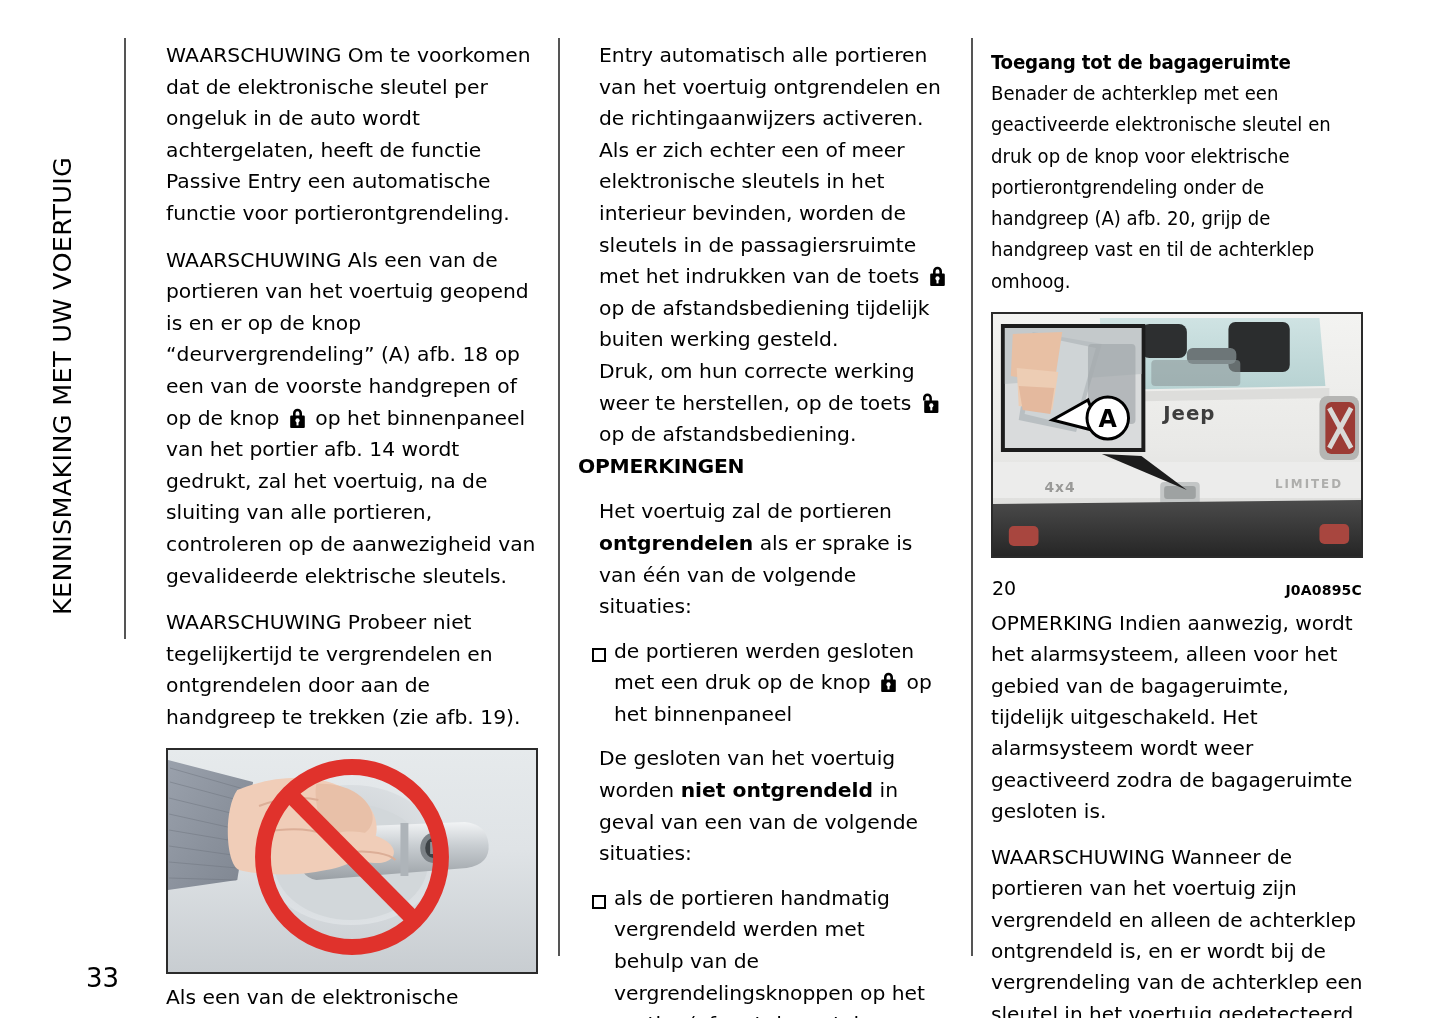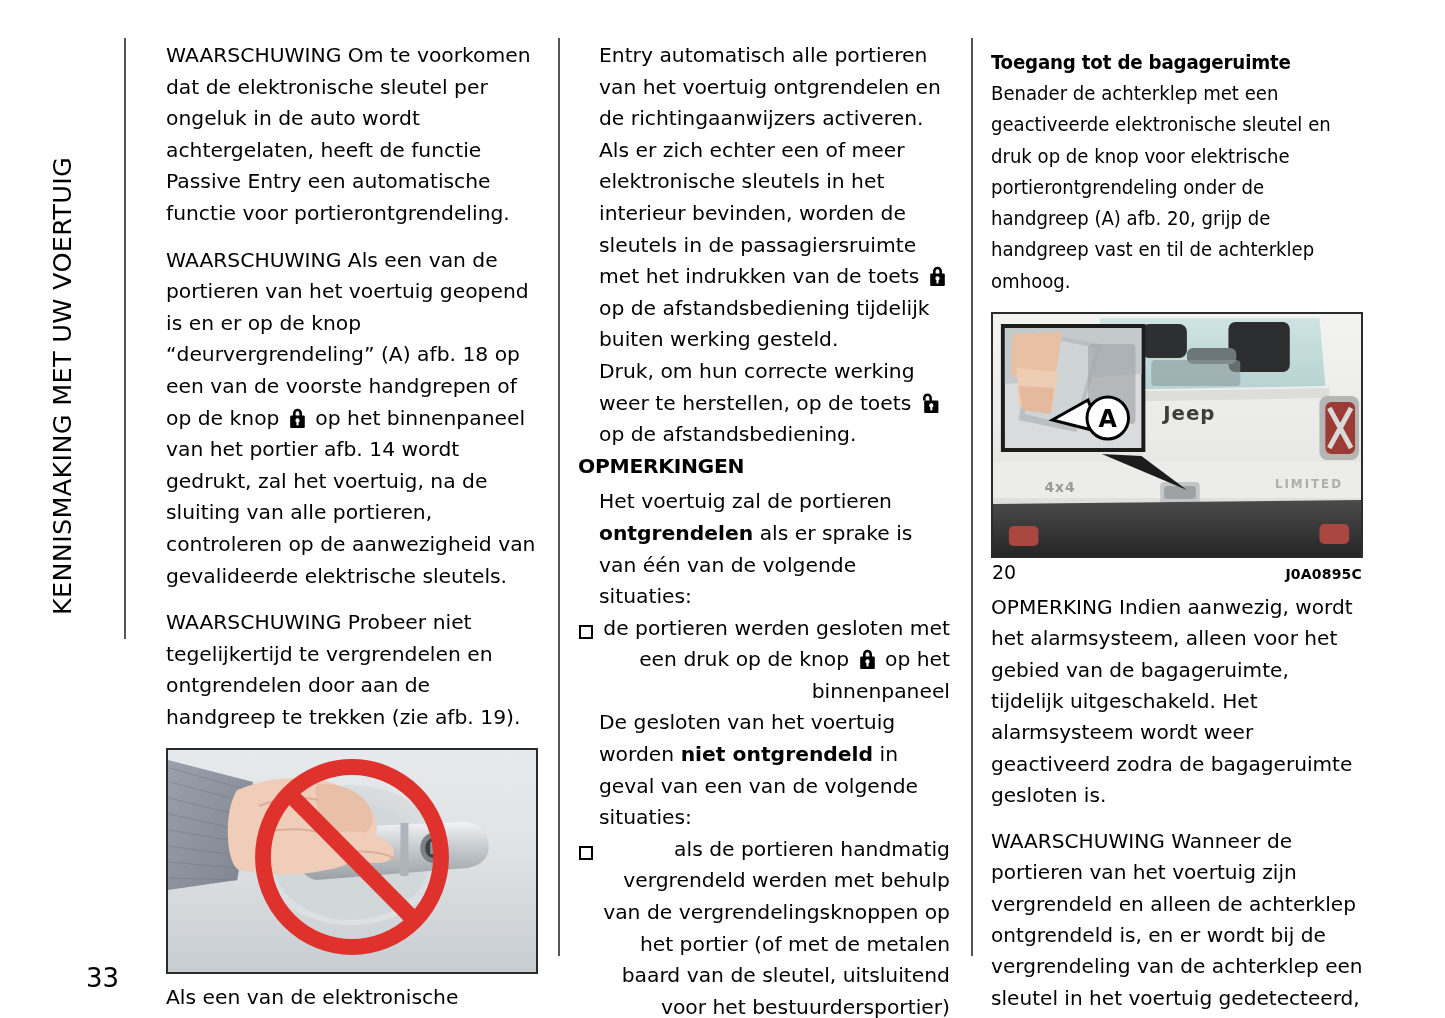--- a/index.html
+++ b/index.html
@@ -86,35 +86,34 @@
 
   h3.subhead {
     margin: 7px 0 1px 0;
     font-size: 20.3px;
     line-height: 30px;
     font-weight: bold;
     letter-spacing: -0.2px;
   }
 
   .note-head {
-    margin: 0 0 4px 0;
+    margin: 0 0 14px 0;
     font-size: 20.3px;
     line-height: 31.6px;
     font-weight: bold;
     letter-spacing: -0.3px;
   }
 
   b, strong { font-weight: bold; }
 
   
   ul.bl {
     list-style: none;
-    margin: 0;
+    margin: 13px;
     padding: 0;
-    text-align: right;
   }
   ul.bl li {
     position: relative;
     margin: 0 0 0 0;
     padding-left: 23px;
     font-size: 20.3px;
     line-height: 31.6px;
   }
   .sq {
     position: absolute;
@@ -143,21 +142,21 @@
     position: relative;
     width: 372px;
     border: 2px solid #2b2b2b;
     box-sizing: border-box;
     overflow: hidden;
     background: #cfd3d6;
   }
   .fig-cap {
     position: relative;
     height: 26px;
-    margin-top: 2px;
+    margin-top: 18px;
   }
   .fig-num {
     position: absolute;
     left: 1px;
     top: 0;
     font-size: 19px;
     line-height: 24px;
   }
   .fig-code {
     position: absolute;

